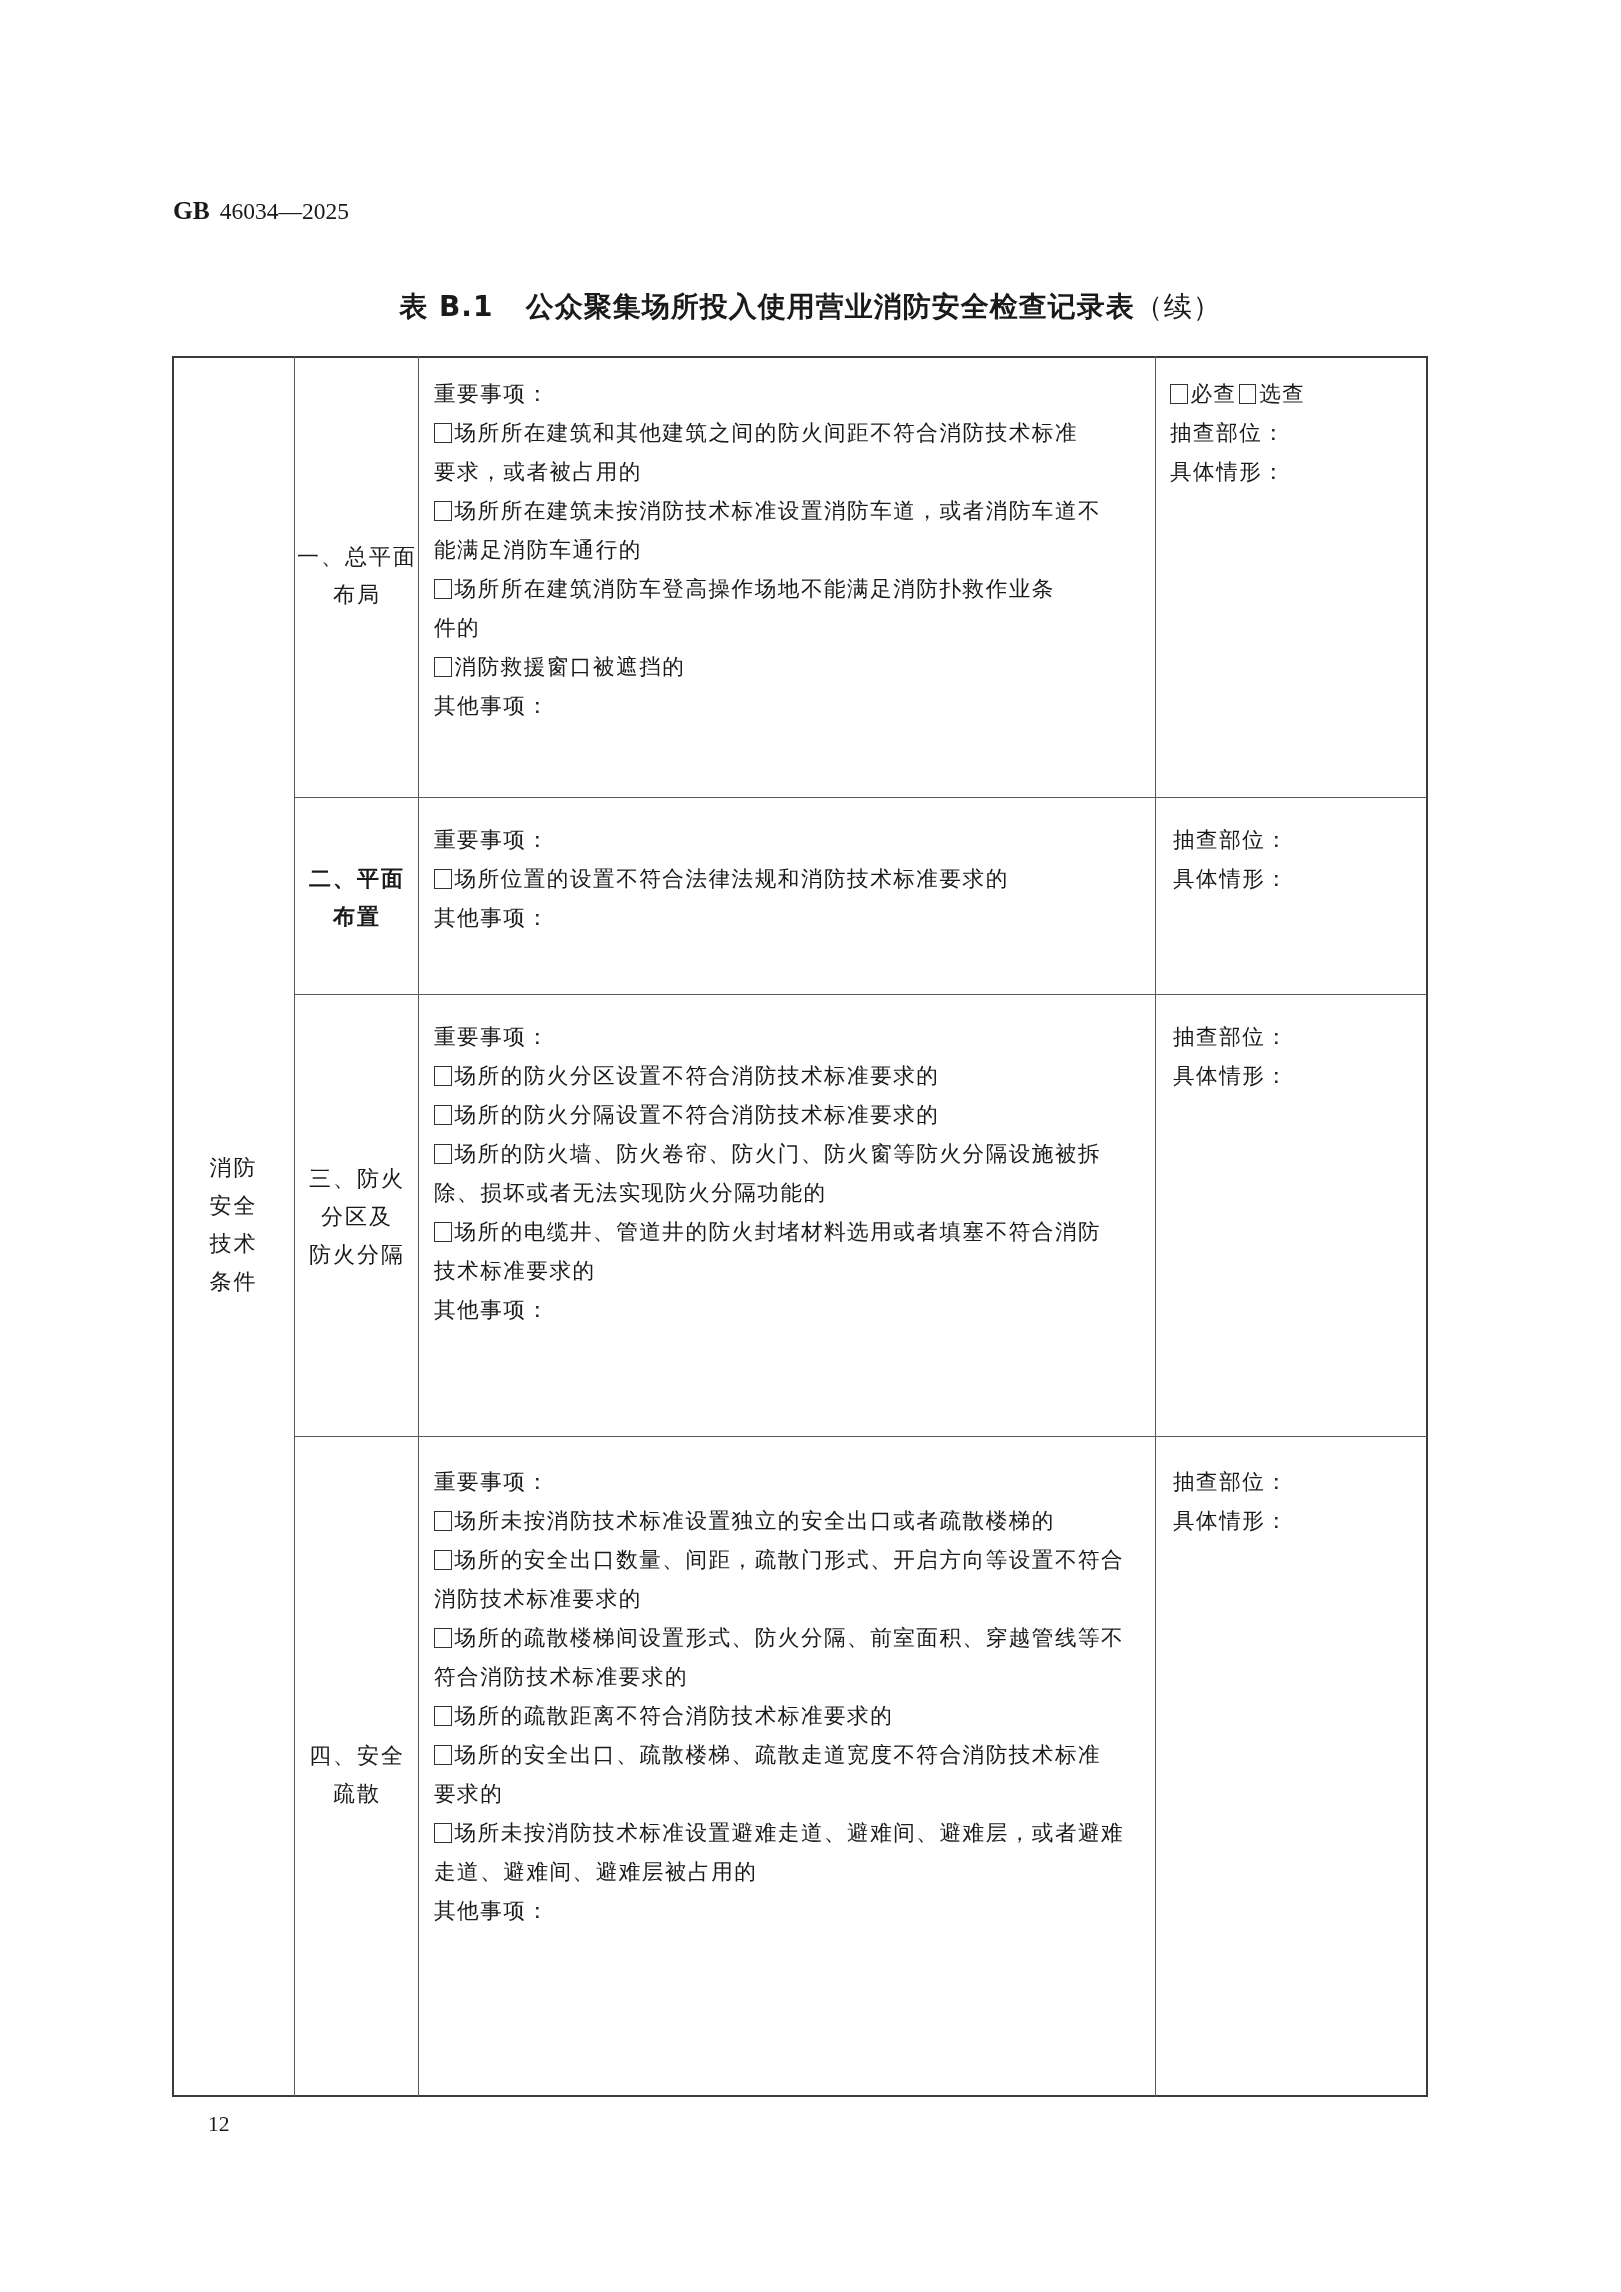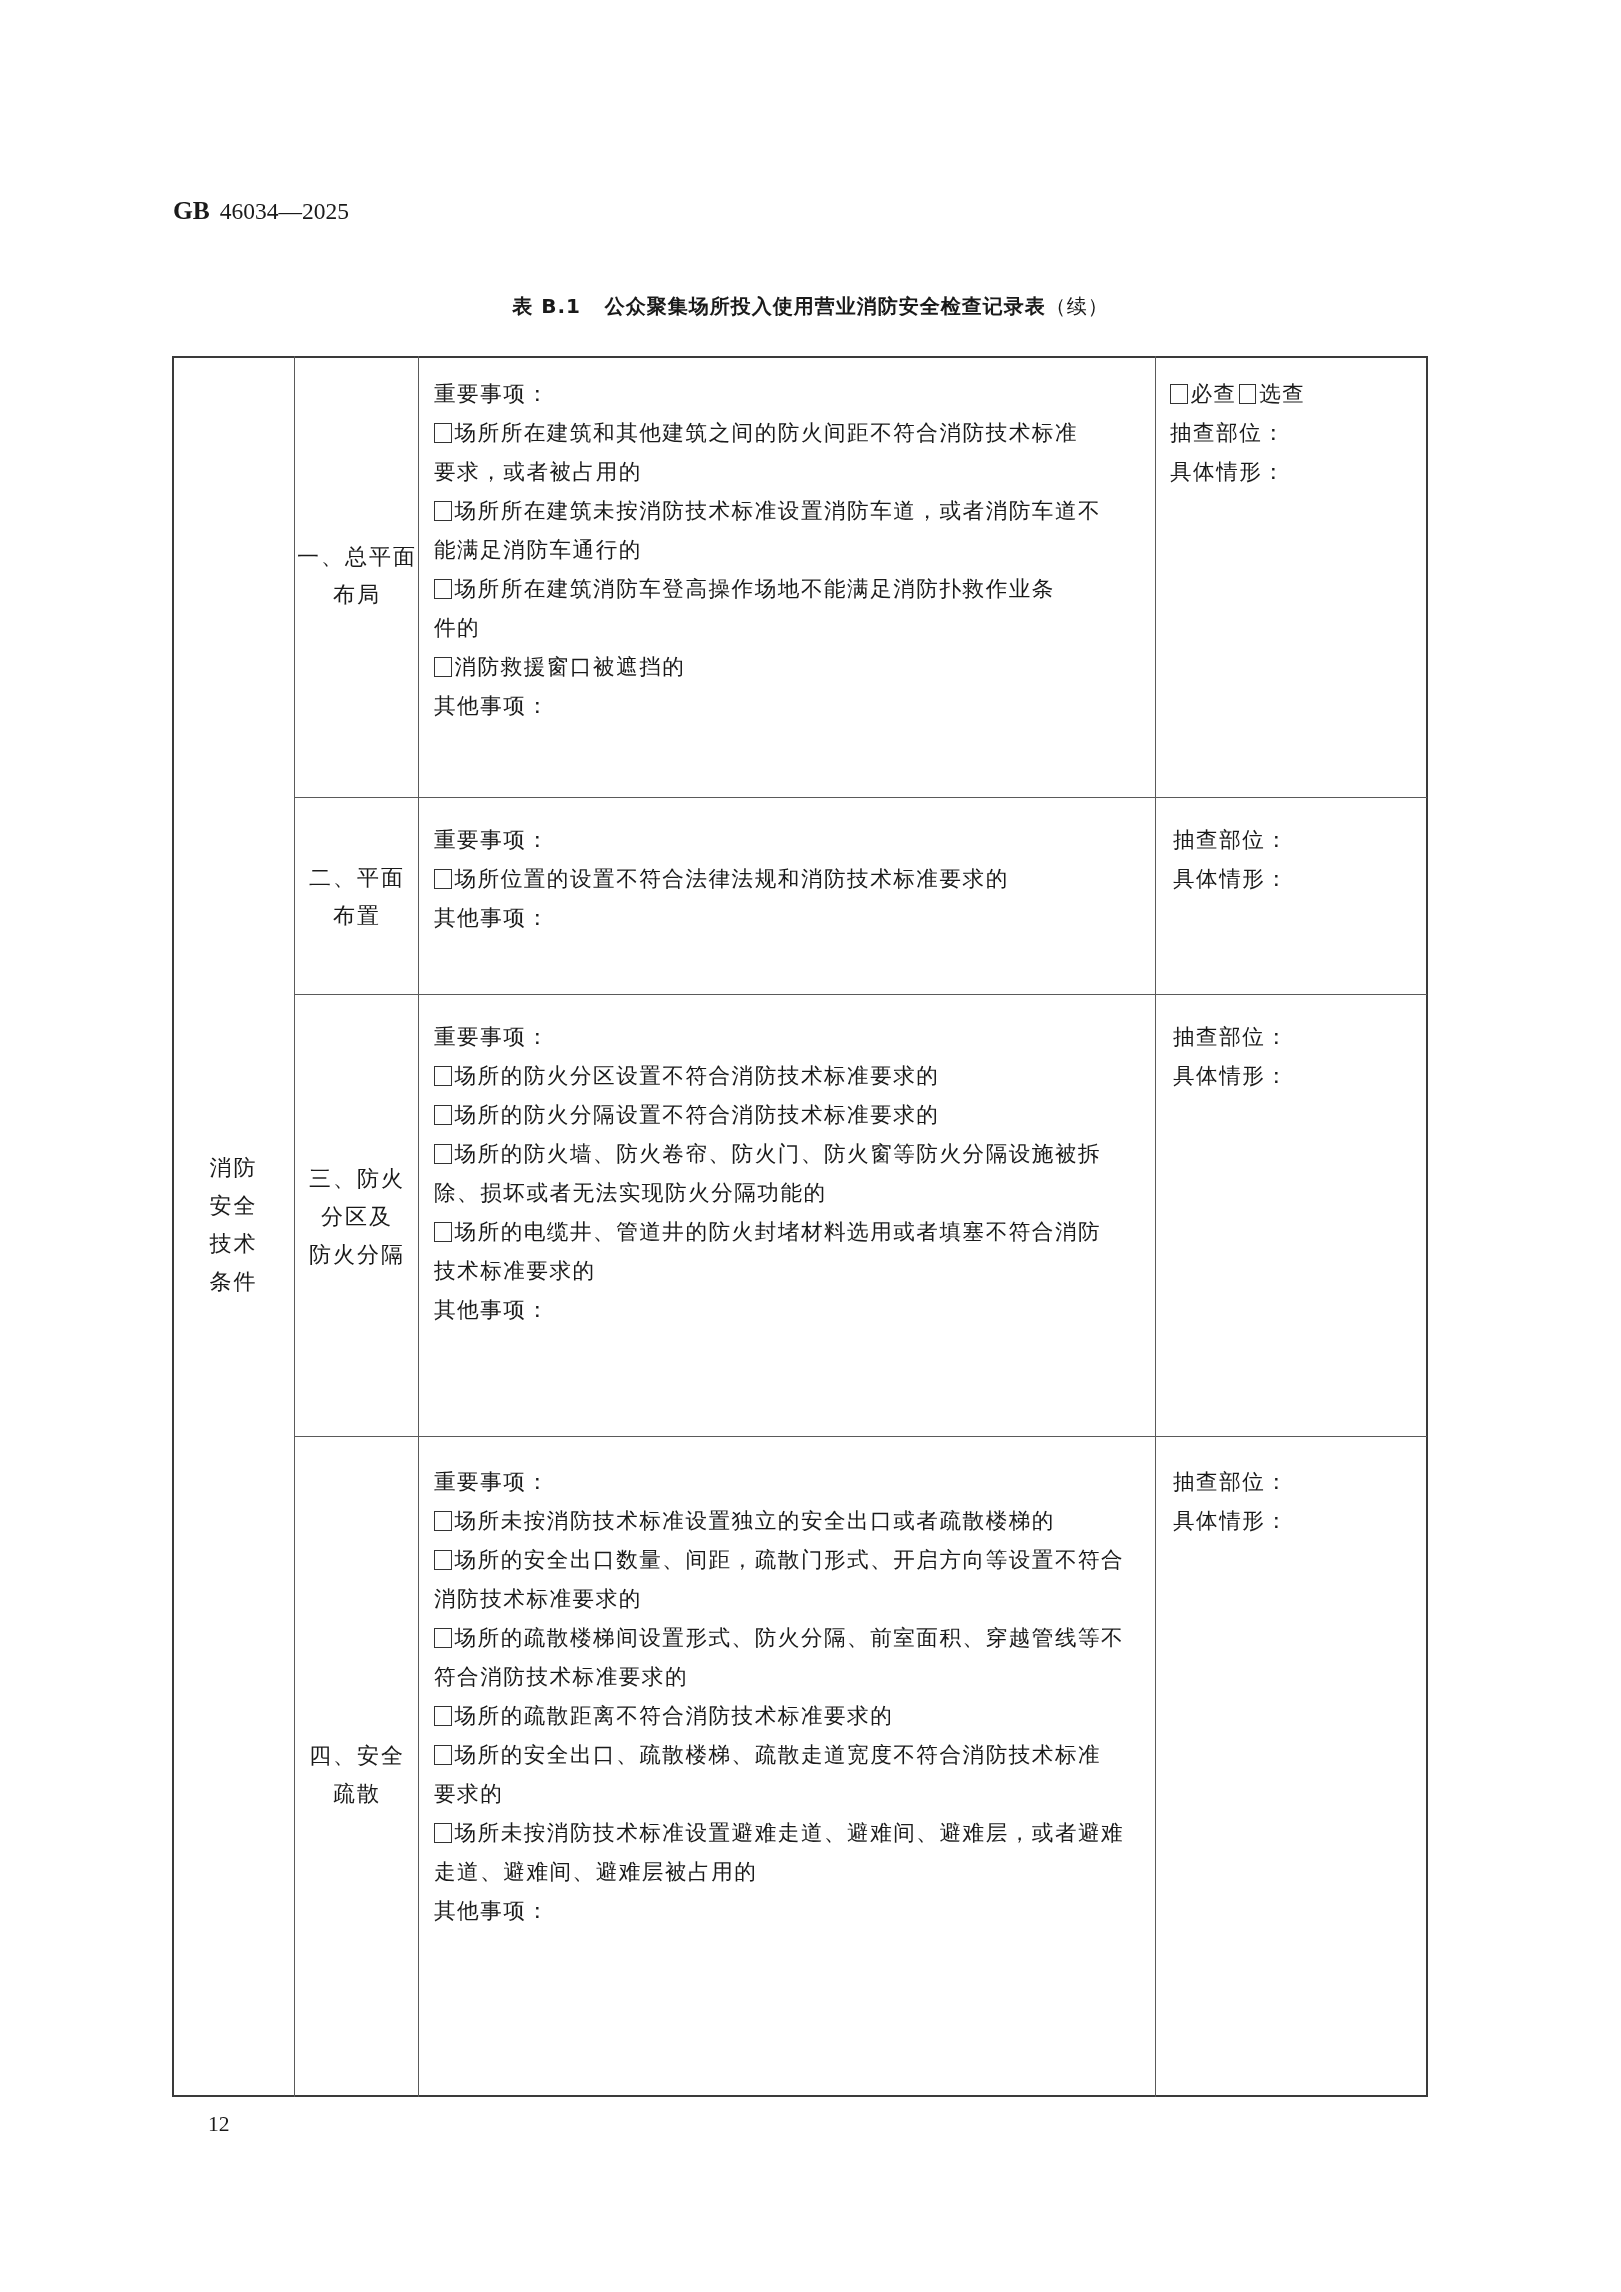--- a/index.html
+++ b/index.html
@@ -9,21 +9,21 @@
     color: #1a1a1a;
   }
   .std-header {
     position: absolute; left: 173px; top: 196px;
     font-size: 23.5px; line-height: 29px; white-space: nowrap;
   }
   .std-header .gb { font-family: "Liberation Serif", serif; font-weight: bold; font-size: 25.5px; text-align: right; }
   .std-header .num { font-family: Liberation Serif, serif; margin-left: 9.8px; }
   .table-title {
     position: absolute; left: 0; width: 1621px; top: 290px; text-align: center;
-    font-family: "DejaVu Sans", sans-serif; font-weight: bold; font-size: 20px; line-height: 33px;
+    font-family: "DejaVu Sans", sans-serif; font-weight: bold; font-size: 28px; line-height: 33px;
     letter-spacing: 1px; white-space: nowrap;
   }
   .table-title .cont { font-weight: normal; }
   .grid {
     position: absolute; left: 172px; top: 356px; width: 1256px; height: 1741px;
     border: 2.5px solid #3a3a3a; box-sizing: border-box;
   }
   .vline { position: absolute; top: 356px; width: 0; border-left: 1.5px solid #5a5a5a; }
   .hline { position: absolute; height: 0; border-top: 1.5px solid #5a5a5a; }
   .cell-text {
@@ -84,21 +84,21 @@
   <span class="line">件的</span>
   <span class="line"><span class="cb"></span><span>消防救援窗口被遮挡的</span></span>
   <span class="line">其他事项：</span>
 </div>
 <div class="cell-text" style="left:1170px;top:374px;">
   <span class="line"><span class="cb"></span><span>必查</span><span class="cb" style="margin-left:2px"></span><span>选查</span></span>
   <span class="line">抽查部位：</span>
   <span class="line">具体情形：</span>
 </div>
 
-<div class="center-label" style="left:296px;width:122px;top:859px;">
+<div class="center-label" style="left:296px;width:122px;top:859px;font-weight:bold;">
   <span class="line" style="height:38px">二、平面</span>
   <span class="line" style="height:38px">布置</span>
 </div>
 <div class="cell-text" style="left:434px;top:820px;">
   <span class="line">重要事项：</span>
   <span class="line"><span class="cb"></span><span>场所位置的设置不符合法律法规和消防技术标准要求的</span></span>
   <span class="line">其他事项：</span>
 </div>
 <div class="cell-text" style="left:1173px;top:820px;">
   <span class="line">抽查部位：</span>

